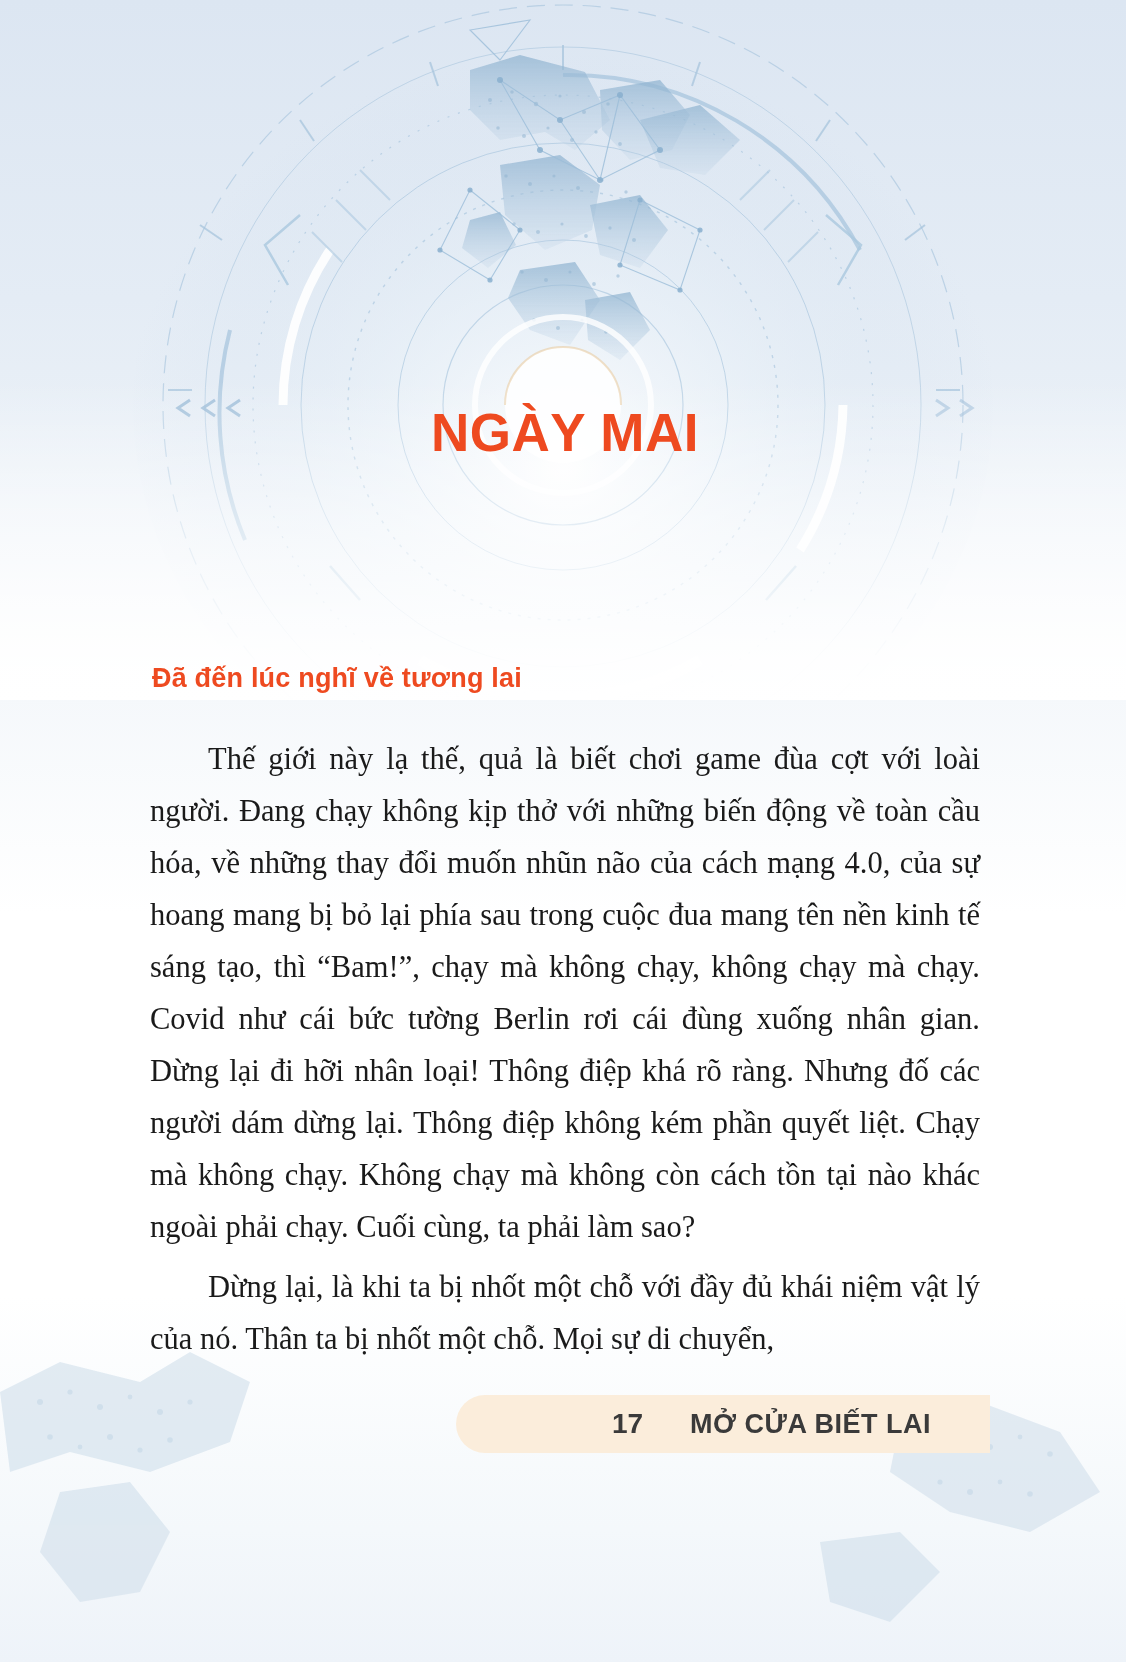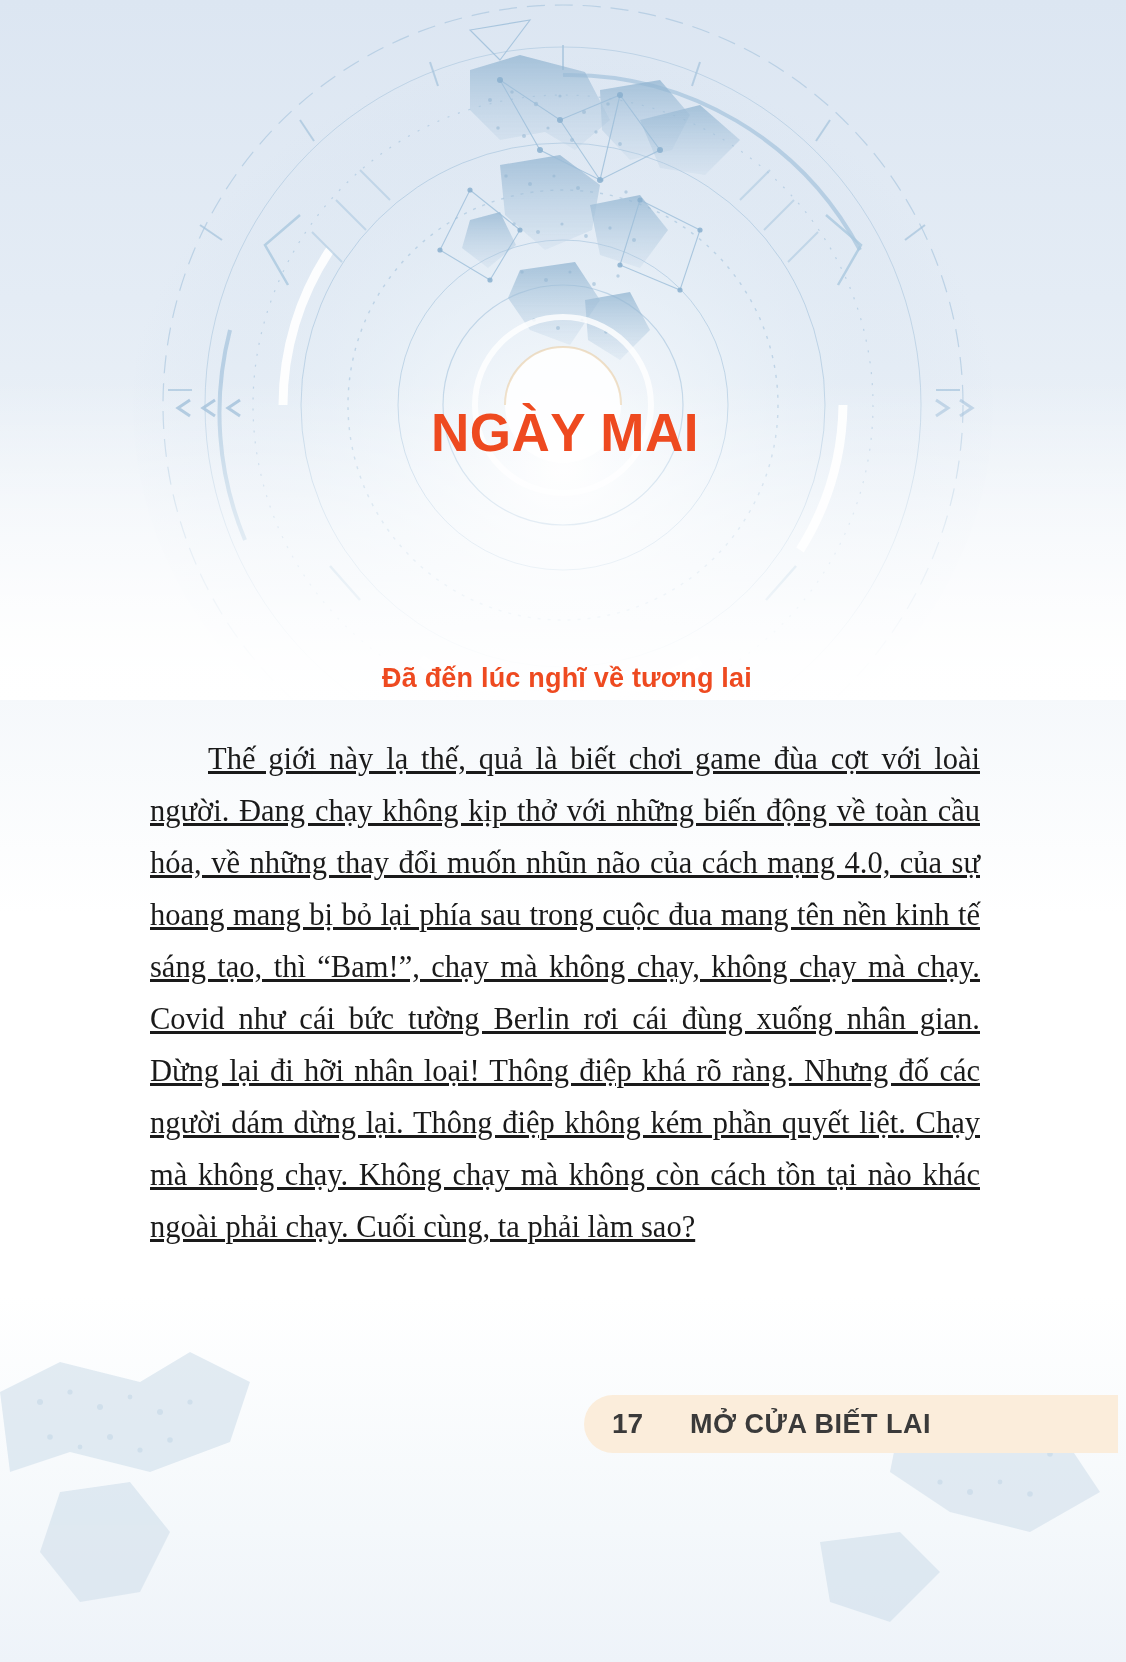--- a/index.html
+++ b/index.html
@@ -80,47 +80,45 @@
   .subhead {
     position: absolute;
     left: 152px;
     top: 660px;
     width: 830px;
     font-family: "Liberation Sans", sans-serif;
     font-weight: bold;
     font-size: 27px;
     color: #ee4a20;
     letter-spacing: 0.2px;
-    text-align: center;
   }
 
   .body-text {
     position: absolute;
     left: 150px;
     top: 730px;
     width: 830px;
     font-family: "Liberation Serif", serif;
     font-size: 30.5px;
     line-height: 52px;
     color: #1a1a1a;
     text-align: justify;
-    text-decoration: underline;
   }
   .body-text p {
     margin: 0 0 0 0;
     text-indent: 58px;
   }
   .body-text p + p { margin-top: 8px; }
 
   
   .footer {
     position: absolute;
     left: 0;
     bottom: 212px;
-    width: 1118px;
+    width: 990px;
     height: 58px;
   }
   .footer-bar {
     position: absolute;
     right: 0;
     top: 0;
     height: 58px;
     width: 506px;
     background: #fbeddb;
     border-radius: 0 0 0 0;
@@ -356,20 +354,21 @@
   <div class="content">
 
     <div class="title-block">
       <div class="title-line">NGÀY MAI</div>
     </div>
 
     <div class="subhead">Đã đến lúc nghĩ về tương lai</div>
 
     <div class="body-text">
       <p>Thế giới này lạ thế, quả là biết chơi game đùa cợt với loài người. Đang chạy không kịp thở với những biến động về toàn cầu hóa, về những thay đổi muốn nhũn não của cách mạng 4.0, của sự hoang mang bị bỏ lại phía sau trong cuộc đua mang tên nền kinh tế sáng tạo, thì “Bam!”, chạy mà không chạy, không chạy mà chạy. Covid như cái bức tường Berlin rơi cái đùng xuống nhân gian. Dừng lại đi hỡi nhân loại! Thông điệp khá rõ ràng. Nhưng đố các người dám dừng lại. Thông điệp không kém phần quyết liệt. Chạy mà không chạy. Không chạy mà không còn cách tồn tại nào khác ngoài phải chạy. Cuối cùng, ta phải làm sao?</p>
+      <p>Dừng lại, là khi ta bị nhốt một chỗ với đầy đủ khái niệm vật lý của nó. Thân ta bị nhốt một chỗ. Mọi sự di chuyển,</p>
     </div>
 
     <div class="footer">
       <div class="footer-bar"></div>
       <div class="footer-page">17</div>
       <div class="footer-title">MỞ CỬA BIẾT LAI</div>
     </div>
 
   </div>
 </div>

